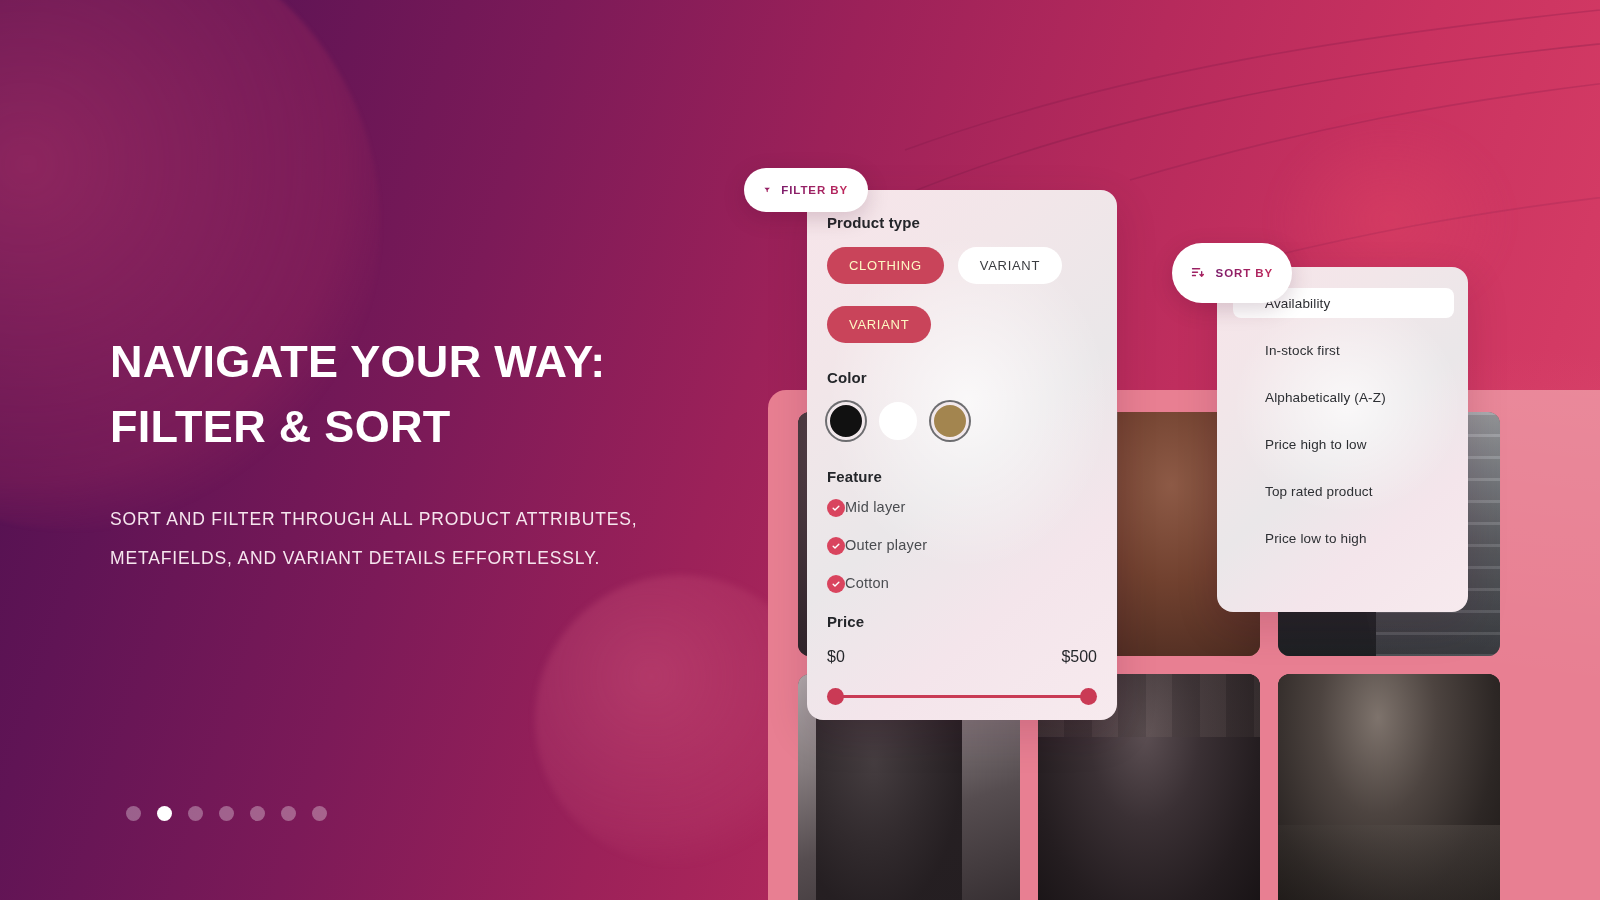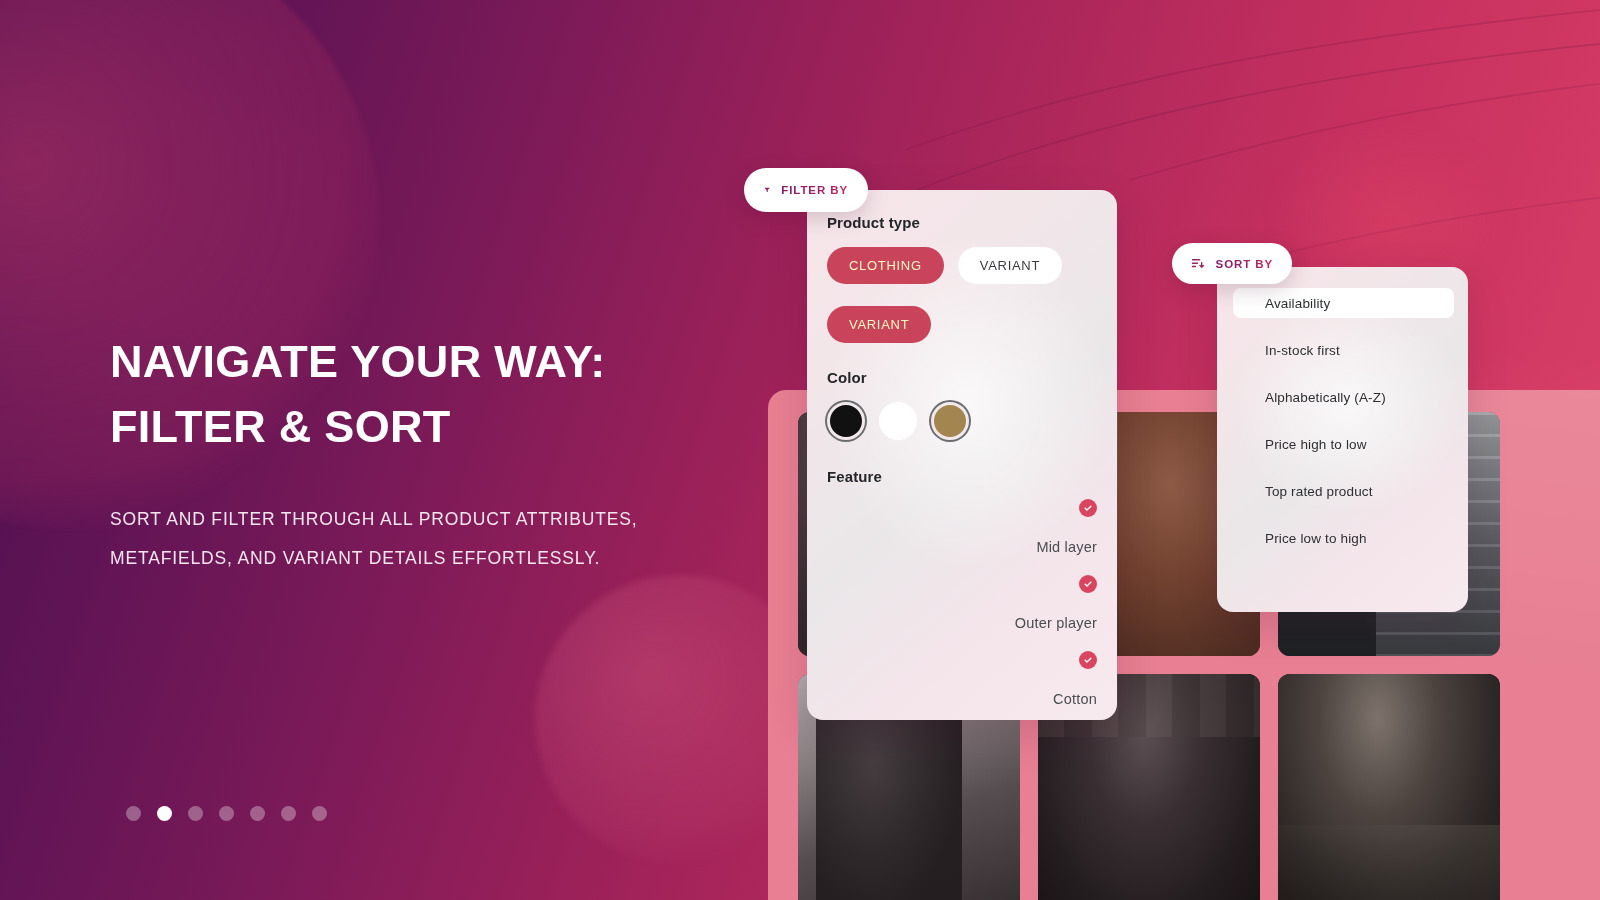--- a/index.html
+++ b/index.html
@@ -195,21 +195,21 @@
     display: flex;
     align-items: center;
     gap: 11px;
     background: #ffffff;
     border-radius: 40px;
     box-shadow: 0 6px 22px rgba(60,8,40,.18);
     cursor: pointer;
     z-index: 40;
   }
   #filter-pill { left: 744px; top: 168px; width: 124px; height: 44px; padding: 0 20px; }
-  #sort-pill   { left: 1172px; top: 243px; width: 120px; height: 41px; padding: 0 19px; }
+  #sort-pill   { left: 1172px; top: 243px; width: 120px; height: 60px; padding: 0 19px; }
   .pill-label {
     font-size: 11.5px;
     font-weight: 800;
     letter-spacing: .9px;
     background: linear-gradient(90deg, #7c1b6a, #c0275a);
     -webkit-background-clip: text;
     background-clip: text;
     color: transparent;
     white-space: nowrap;
   }
@@ -258,25 +258,23 @@
     cursor: pointer;
     border: 3px solid transparent;
     background-clip: padding-box;
     position: relative;
   }
   .swatch.ring { box-shadow: 0 0 0 2px #6d6d70; }
 
   .feat-list { margin-top: 14px; }
   .feat-row {
     display: flex;
-    align-items: flex-end;
-    gap: 22px;
+    align-items: flex-start;
     margin-bottom: 20px;
     cursor: pointer;
-    flex-direction: column;
   }
   .check {
     width: 18px; height: 18px;
     border-radius: 50%;
     background: #d9445e;
     display: flex; align-items: center; justify-content: center;
     flex: none;
   }
   .check svg { display: block; }
   .feat-label { font-size: 14.5px; color: #4a4c50; letter-spacing: .2px; }

